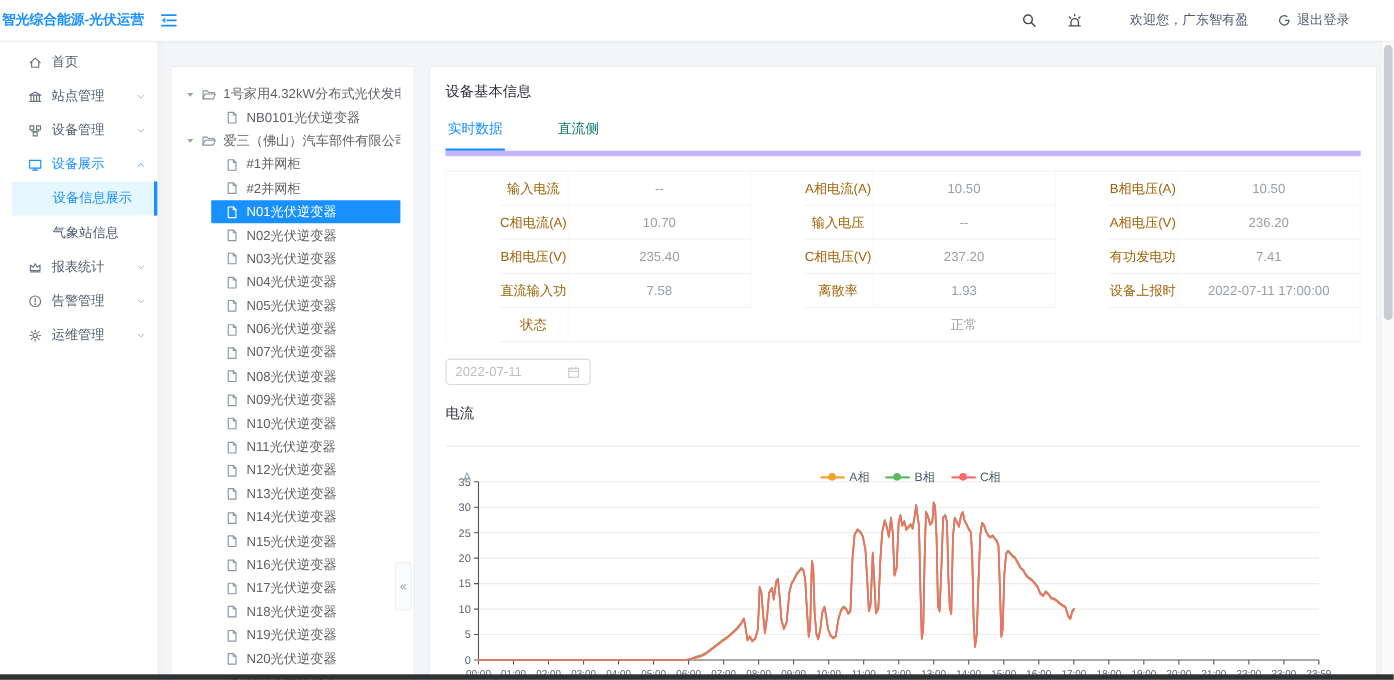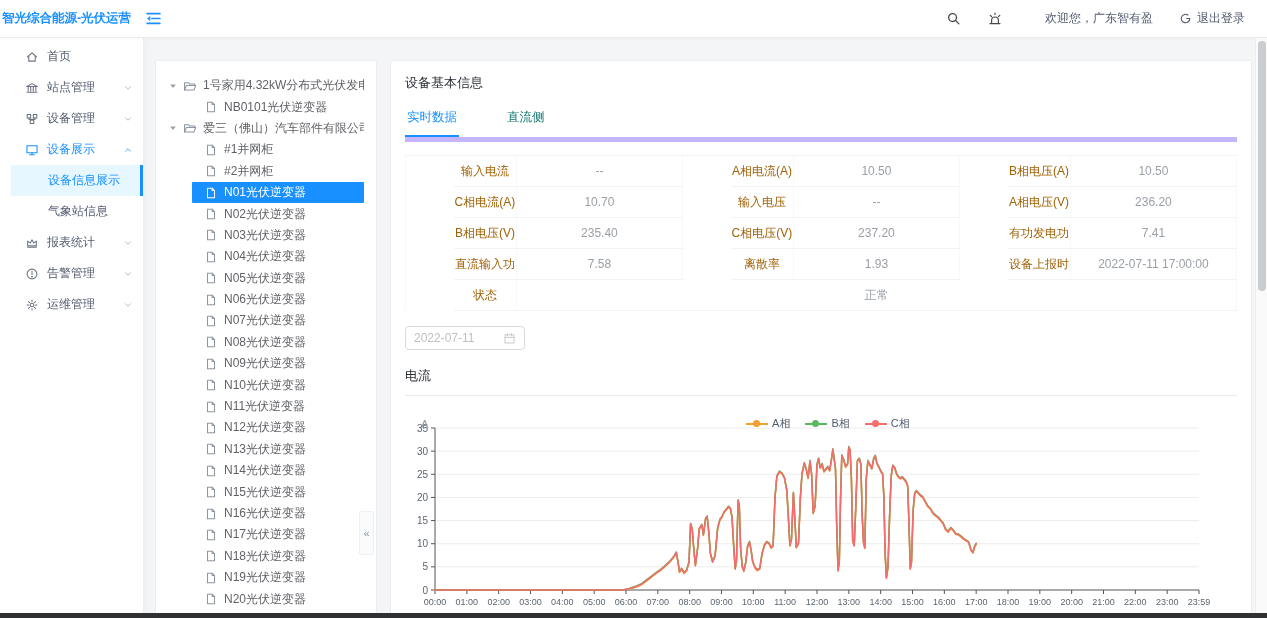--- a/index.html
+++ b/index.html
@@ -4,21 +4,21 @@
 <style>
   * { margin:0; padding:0; box-sizing:border-box; }
   html,body { width:1267px; height:618px; overflow:hidden; background:#fff;
     font-family:"Liberation Sans","DejaVu Sans",sans-serif; }
   
   .topbar { position:absolute; left:0; top:0; width:100%; height:38px; background:#fff;
     border-bottom:1px solid #e8eaec; display:flex; align-items:center; z-index:30;
     box-shadow:0 1px 3px rgba(0,0,0,.03); }
   .logo { width:133px; text-align:center; color:#1890ff; font-weight:bold; font-size:12.5px; }
   .fold-btn { margin-left:12px; color:#1890ff; cursor:pointer; display:flex; }
-  .topbar-right { margin-left:auto; display:flex; align-items:center; padding-right:22px; gap:26px; }
+  .topbar-right { margin-left:auto; display:flex; align-items:center; padding-right:40px; gap:26px; }
   .top-icon { color:#4a4a4a; display:flex; cursor:pointer; }
   .welcome { font-size:12px; color:#515a6e; margin-left:16px; }
   .logout { font-size:12px; color:#515a6e; display:flex; align-items:center; gap:5px; cursor:pointer; }
   
   .sidebar { position:absolute; left:11px; top:38px; bottom:0; width:133px; background:#fff;
     border-right:1px solid #eceef0; box-shadow:2px 0 6px rgba(0,0,0,.03); z-index:20; padding-top:3px; }
   .menu-item { height:31px; display:flex; align-items:center; padding:0 10px 0 14px;
     font-size:12px; color:#515a6e; cursor:pointer; }
   .menu-item .mi-icon { display:flex; margin-right:8px; color:#6b7280; }
   .menu-item .chev { margin-left:auto; display:flex; color:#9aa1ab; }
@@ -49,26 +49,26 @@
   .panel-title { font-size:13px; color:#2b2f36; }
   .tabs { margin-top:9px; border-bottom:5px solid #c4b5fd; display:flex;gap:12px; }
   .tab { font-size:12.5px; color:#0f766e; padding:8px 2px 9px; margin-right:34px; cursor:pointer; }
   .tab.active { color:#1890ff; border-bottom:2px solid #1890ff; }
   .info-table { margin-top:13px; display:grid; grid-template-columns:112fr 168fr 112fr 168fr 112fr 168fr;
     border-top:1px solid #f1f3f4; border-left:1px solid #f7f8f9; }
   .cell { height:31px; line-height:30px; text-align:center; font-size:12px;
     border-bottom:1px solid #f1f3f4; border-right:1px solid #f7f8f9; overflow:hidden; }
   .cell.lab { color:#a16207;margin-left:48px; }
   .cell.val { color:#9aa0a6; }
-  .date-input { margin-top:15px; width:120px; height:24px; border:1px solid #d9d9d9; border-radius:4px;
+  .date-input { margin-top:15px; width:132px; height:24px; border:1px solid #d9d9d9; border-radius:4px;
     display:flex; align-items:center; padding:0 8px; gap:6px; cursor:pointer; background:#fff; }
   .date-input input { border:none; outline:none; width:100%; font-size:12px; color:#bfbfbf;
     font-family:inherit; background:transparent; pointer-events:none; }
   .date-input .cal { margin-left:auto; display:flex; color:#c6c9cc; }
-  .section-title { margin-top:17px; font-size:13px; color:#2b2f36; padding-bottom:10px;
+  .section-title { margin-top:17px; font-size:13px; color:#2b2f36; padding-bottom:20px;
     border-bottom:1px solid #e8eaec; }
   .chart-wrap { position:relative; margin-top:4px; }
   .unit-label { position:absolute; left:16px; top:4px; font-size:11px; color:#8c96a3; }
   .legend { position:absolute; left:41%; top:2px; display:flex; gap:15px; }
   .legend-item { display:flex; align-items:center; gap:4px; font-size:11px; color:#515a6e; cursor:pointer; }
   .legend-marker { width:22px; height:7px; position:relative; }
   .legend-marker .lm-line { position:absolute; left:0; right:0; top:3px; height:1.5px; }
   .legend-marker .lm-dot { position:absolute; left:7px; top:0; width:7px; height:7px; border-radius:50%; }
   
   .v-scrollbar { position:absolute; right:0; top:38px; bottom:5px; width:12px; background:#fafafa;

